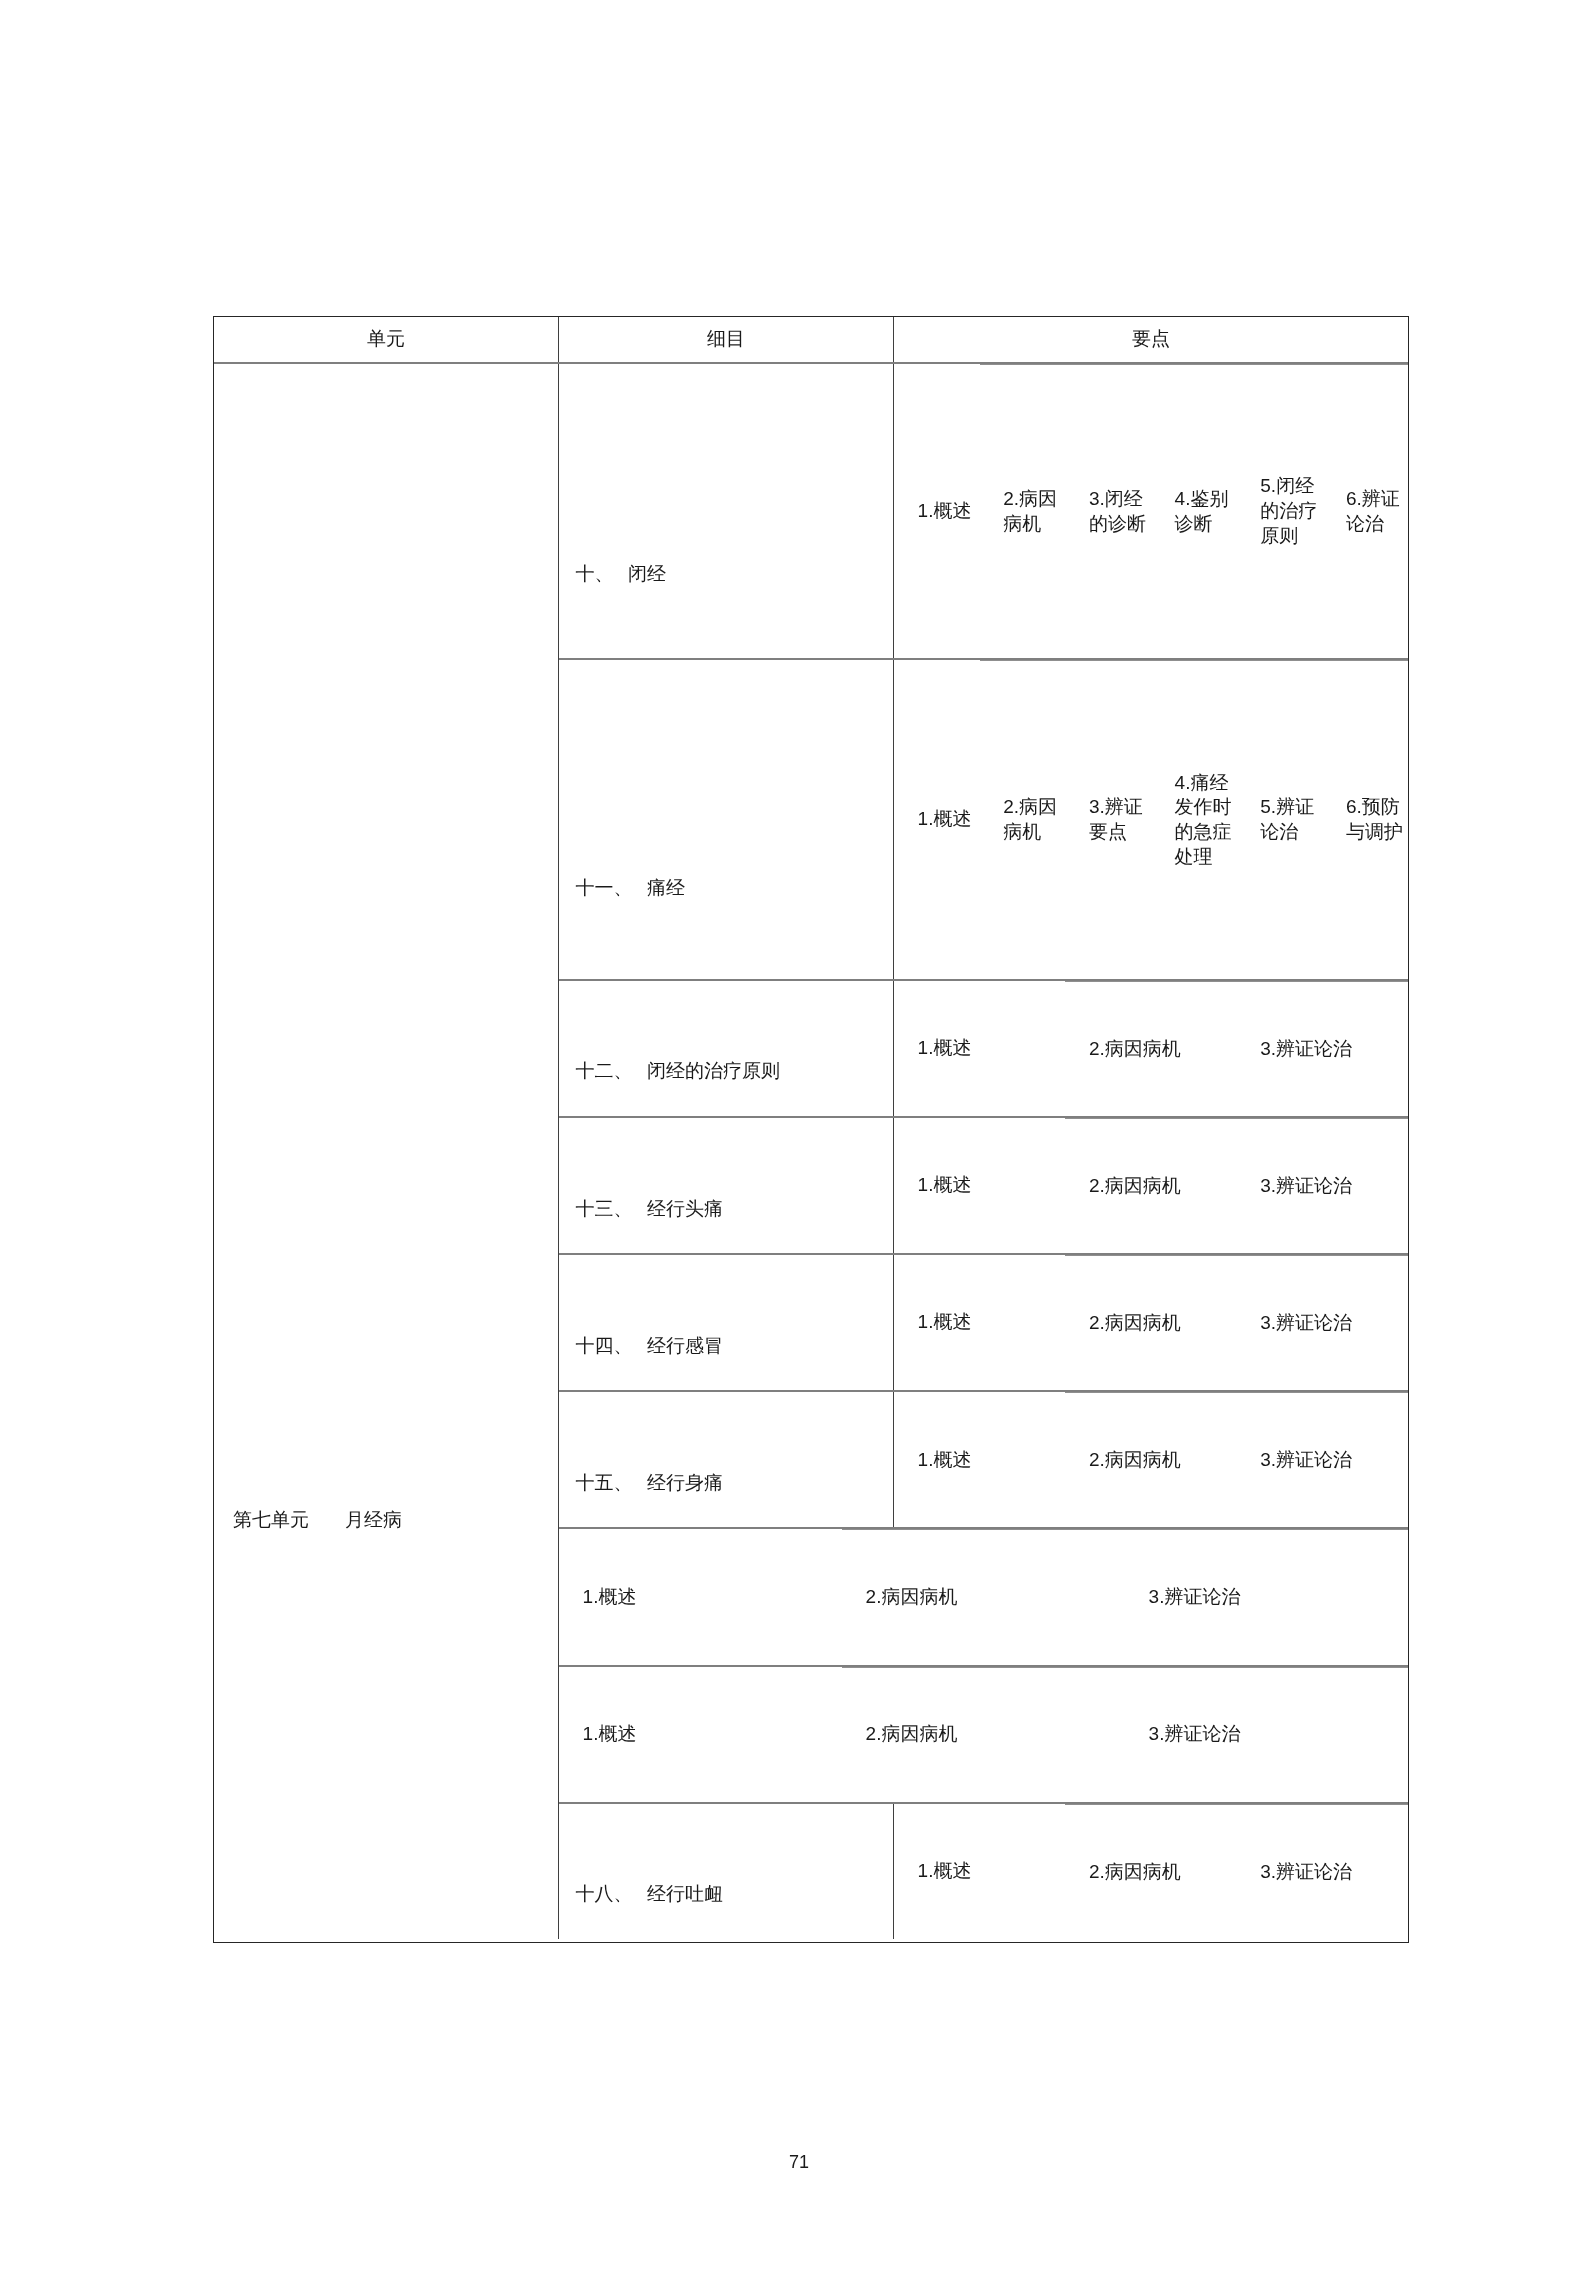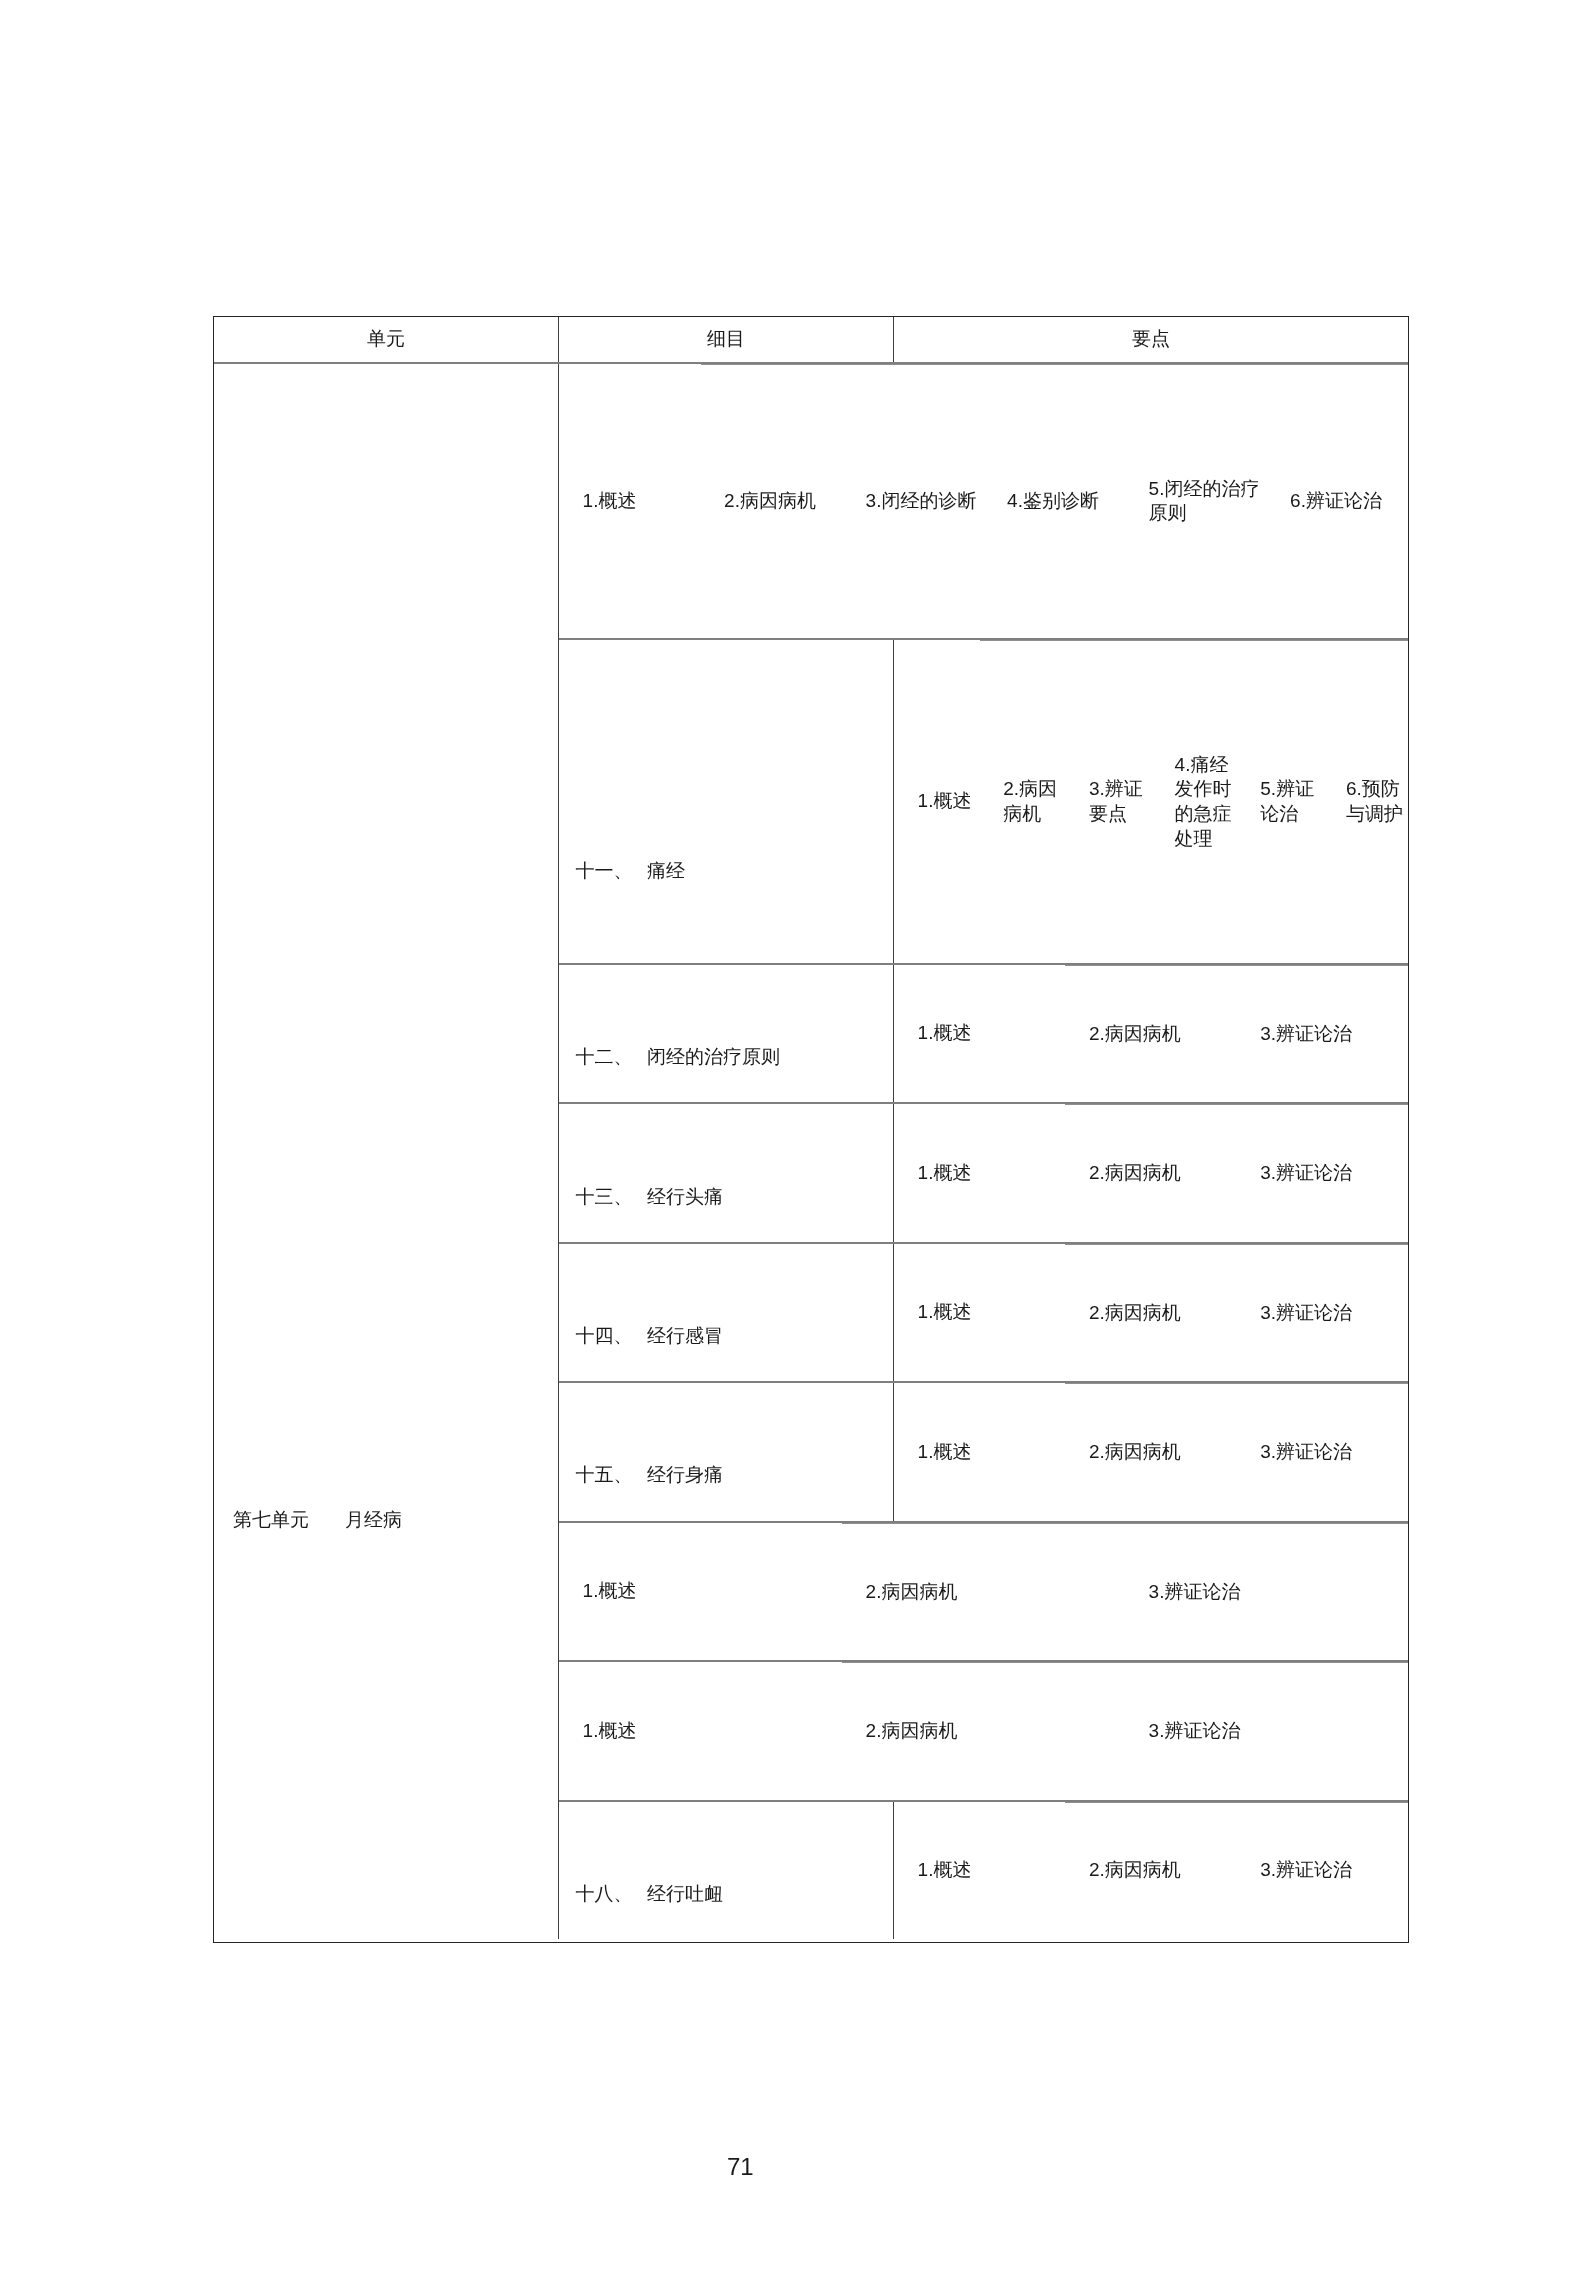--- a/index.html
+++ b/index.html
@@ -74,24 +74,24 @@
   .prow {
     flex:1;
     display:flex;
     align-items:center;
     padding-left:23.6px;
     min-height:0;
   }
   .prow + .prow { border-top:1.8px solid #8f8f8f; }
   .page-number {
     position:absolute;
-    left:727px; top:2151px;
+    left:708px; top:2151px;
     width:182px;
-    text-align:left;
-    font-size:24px;
+    text-align:center;
+    font-size:18px;
     color:#1a1a1a;
   }
 </style>
 </head>
 <body>
 
 <div class="doc-table">
   <div class="header-row">
     <div class="hcell c1">
       <span>单元</span>
@@ -104,20 +104,23 @@
     </div>
   </div>
   <div class="tbody">
     <div class="unit-cell">
       <div class="unit-label">
         <span class="unum">第七单元</span><span class="uname">月经病</span>
       </div>
     </div>
     <div class="groups-col">
         <div class="group" style="flex-grow: 6;">
+          <div class="subcat">
+            <div class="subcat-label tall"><span>十、</span><span class="sname">闭经</span></div>
+          </div>
           <div class="prow-col">
             <div class="prow">
               <span>1.概述</span>
             </div>
             <div class="prow">
               <span>2.病因病机</span>
             </div>
             <div class="prow">
               <span>3.闭经的诊断</span>
             </div>

